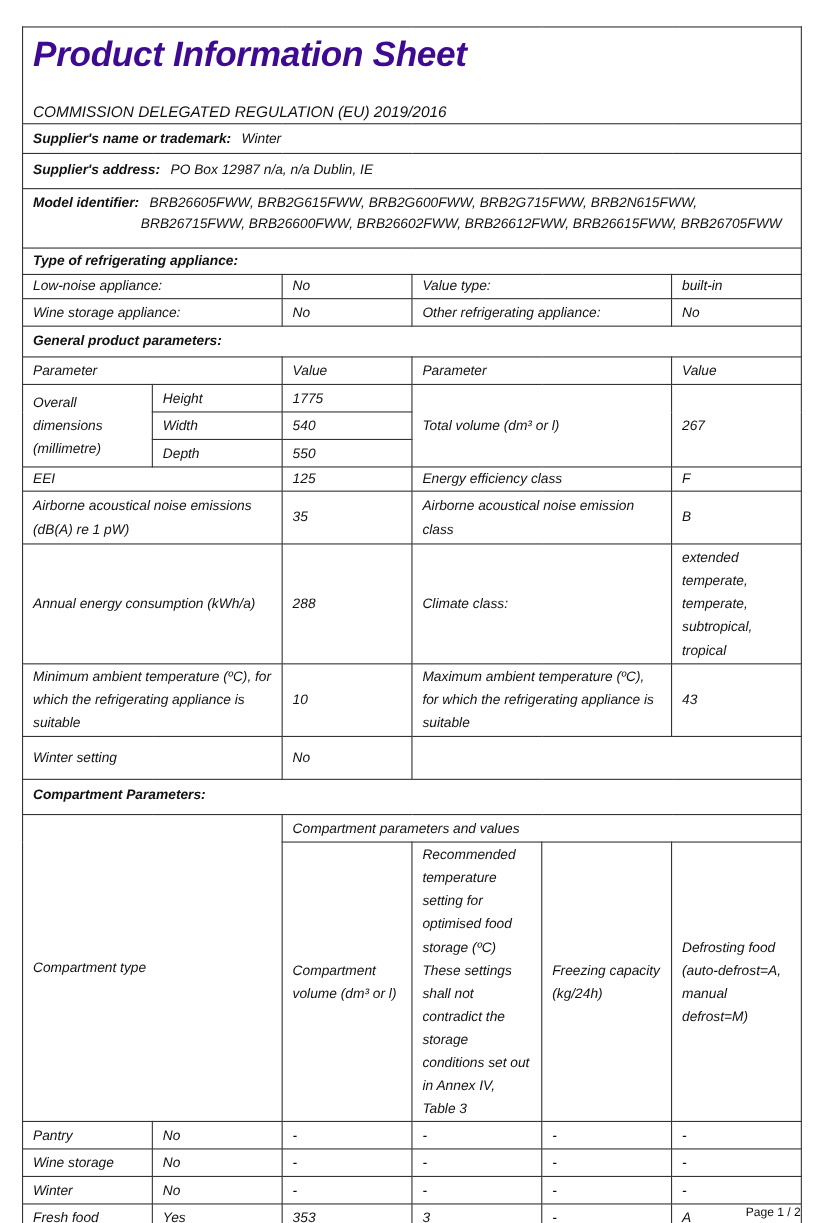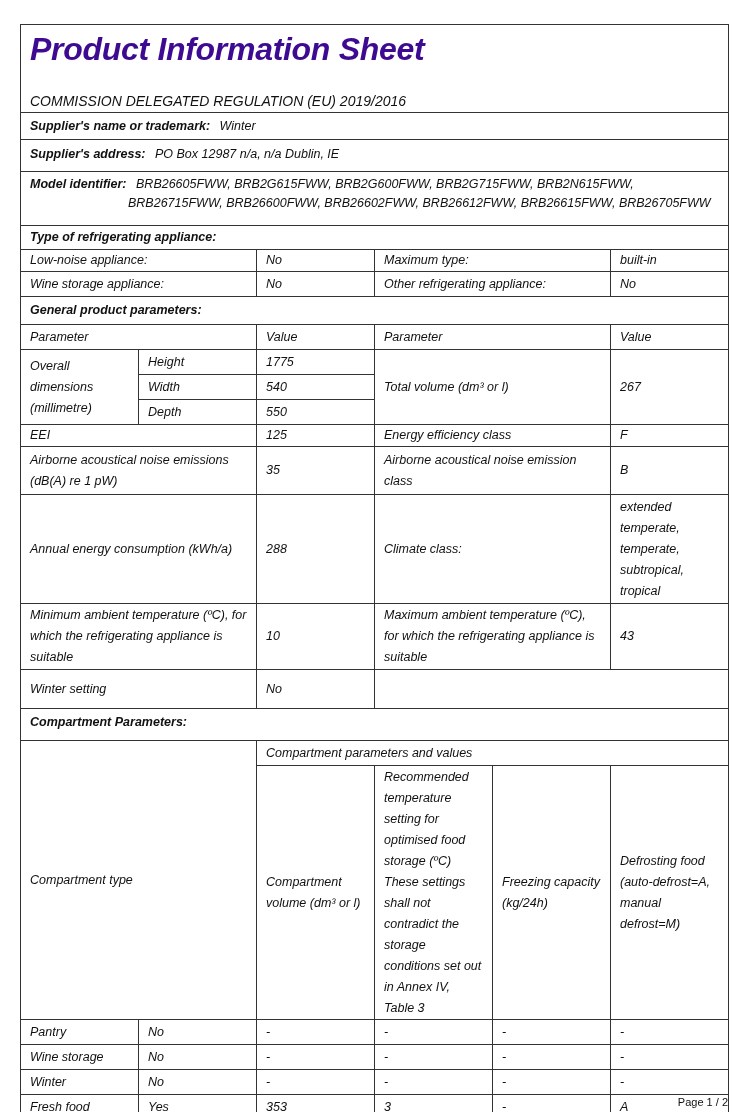--- a/index.html
+++ b/index.html
@@ -60,21 +60,21 @@
       <div class="model-indent">BRB26715FWW, BRB26600FWW, BRB26602FWW, BRB26612FWW, BRB26615FWW, BRB26705FWW</div>
     </td>
   </tr>
 
   <tr style="height:24px">
     <td colspan="6" class="b">Type of refrigerating appliance:</td>
   </tr>
   <tr style="height:20px">
     <td colspan="2">Low-noise appliance:</td>
     <td class="c">No</td>
-    <td colspan="2">Maximum type:</td>
+    <td colspan="2">Value type:</td>
     <td class="c">built-in</td>
   </tr>
   <tr style="height:25px">
     <td colspan="2">Wine storage appliance:</td>
     <td class="c">No</td>
     <td colspan="2">Other refrigerating appliance:</td>
     <td class="c">No</td>
   </tr>
 
   <tr style="height:28px">

